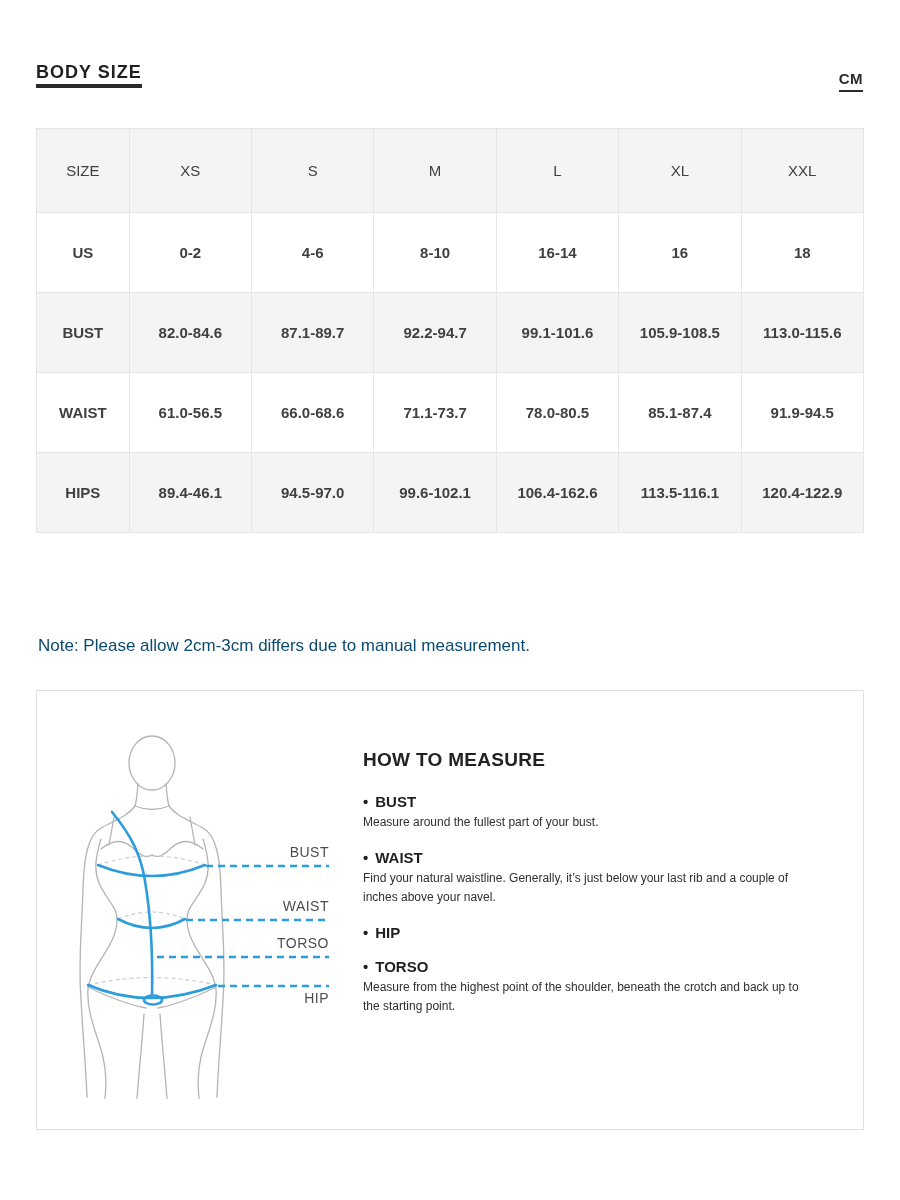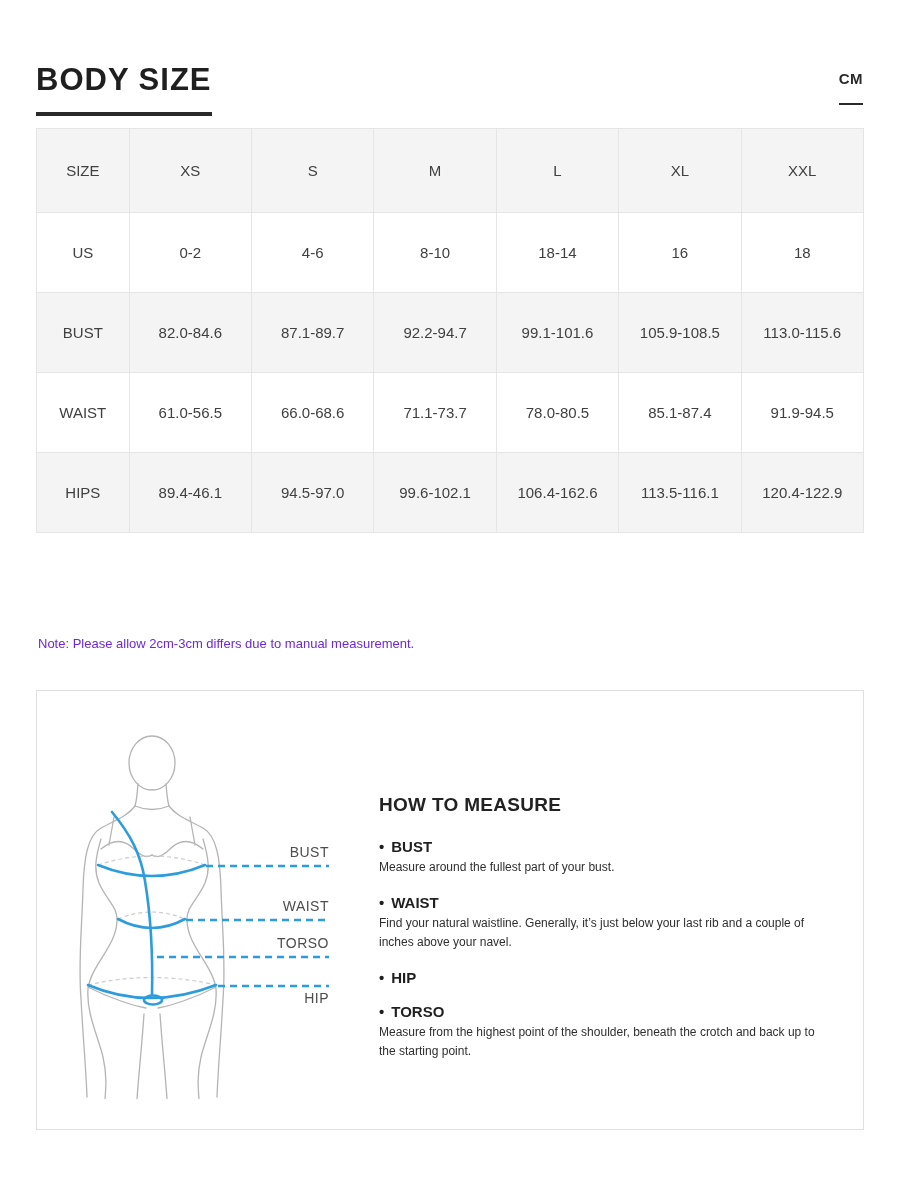--- a/index.html
+++ b/index.html
@@ -8,57 +8,57 @@
     width:900px; height:1200px;
     font-family:"Liberation Sans", sans-serif;
     color:#3c3c3c;
     position:relative;
   }
   .page { position:relative; width:900px; height:1200px; background:#ffffff; overflow:hidden; }
 
   
   .page-title {
     position:absolute; left:36px; top:62px;
-    font-size:31px; font-weight:bold; letter-spacing:1px; color:#1f1f1f;
-    padding-bottom:14px; border-bottom:4px solid #2a2a2a;
+    font-size:18px; font-weight:bold; letter-spacing:1px; color:#1f1f1f;
+    padding-bottom:1px; border-bottom:4px solid #2a2a2a;
   }
   .unit-label {
     position:absolute; right:37px; top:70px;
     font-size:15px; font-weight:bold; letter-spacing:0.5px; color:#2a2a2a;
-    padding-bottom:16px; border-bottom:2px solid #2a2a2a;
+    padding-bottom:3px; border-bottom:2px solid #2a2a2a;
   }
 
   
   table.size-table {
     position:absolute; left:36px; top:128px; width:828px;
     border-collapse:collapse; table-layout:fixed;
   }
   .size-table th, .size-table td {
     border:1px solid #e5e5e5;
     text-align:center; vertical-align:middle;
     font-size:15px; font-weight:normal; color:#404040;
     background:#ffffff;
   }
   .size-table thead th { height:84px; background:#f4f4f4; }
-  .size-table tbody td { height:80px; }
+  .size-table tbody td { height:80px;font-weight:bold; }
   .size-table tbody tr:nth-child(even) td { background:#f4f4f4; }
 
   .note {
     position:absolute; left:38px; top:636px;
-    font-size:13px; color:#6d28d9;
+    font-size:17px; color:#0c4a6e;
   }
 
   
   .measure-box {
     position:absolute; left:36px; top:690px; width:828px; height:440px;
     border:1px solid #e0e0e0; background:#ffffff;
   }
   .diagram { position:absolute; left:2px; top:8px; }
 
-  .guide-text { position:absolute; left:342px; top:58px; width:452px;margin-top:45px; }
+  .guide-text { position:absolute; left:326px; top:58px; width:452px; }
   .guide-heading {
     font-size:19px; font-weight:bold; color:#222222; letter-spacing:0.3px;
     margin-bottom:22px;
   }
   .m-section { margin-bottom:17px; }
   .m-term {
     font-size:15px; font-weight:bold; color:#1f1f1f; margin-bottom:3px;
   }
   .m-term::before { content:"\2022"; font-weight:bold; margin-right:7px; }
   .m-desc { font-size:12px; line-height:19px; color:#2f2f2f; }
@@ -91,21 +91,21 @@
         <th>XL</th>
         <th>XXL</th>
       </tr>
     </thead>
     <tbody>
       <tr>
         <td>US</td>
         <td>0-2</td>
         <td>4-6</td>
         <td>8-10</td>
-        <td>18-14</td>
+        <td>16-14</td>
         <td>16</td>
         <td>18</td>
       </tr>
       <tr>
         <td>BUST</td>
         <td>82.0-84.6</td>
         <td>87.1-89.7</td>
         <td>92.2-94.7</td>
         <td>99.1-101.6</td>
         <td>105.9-108.5</td>

